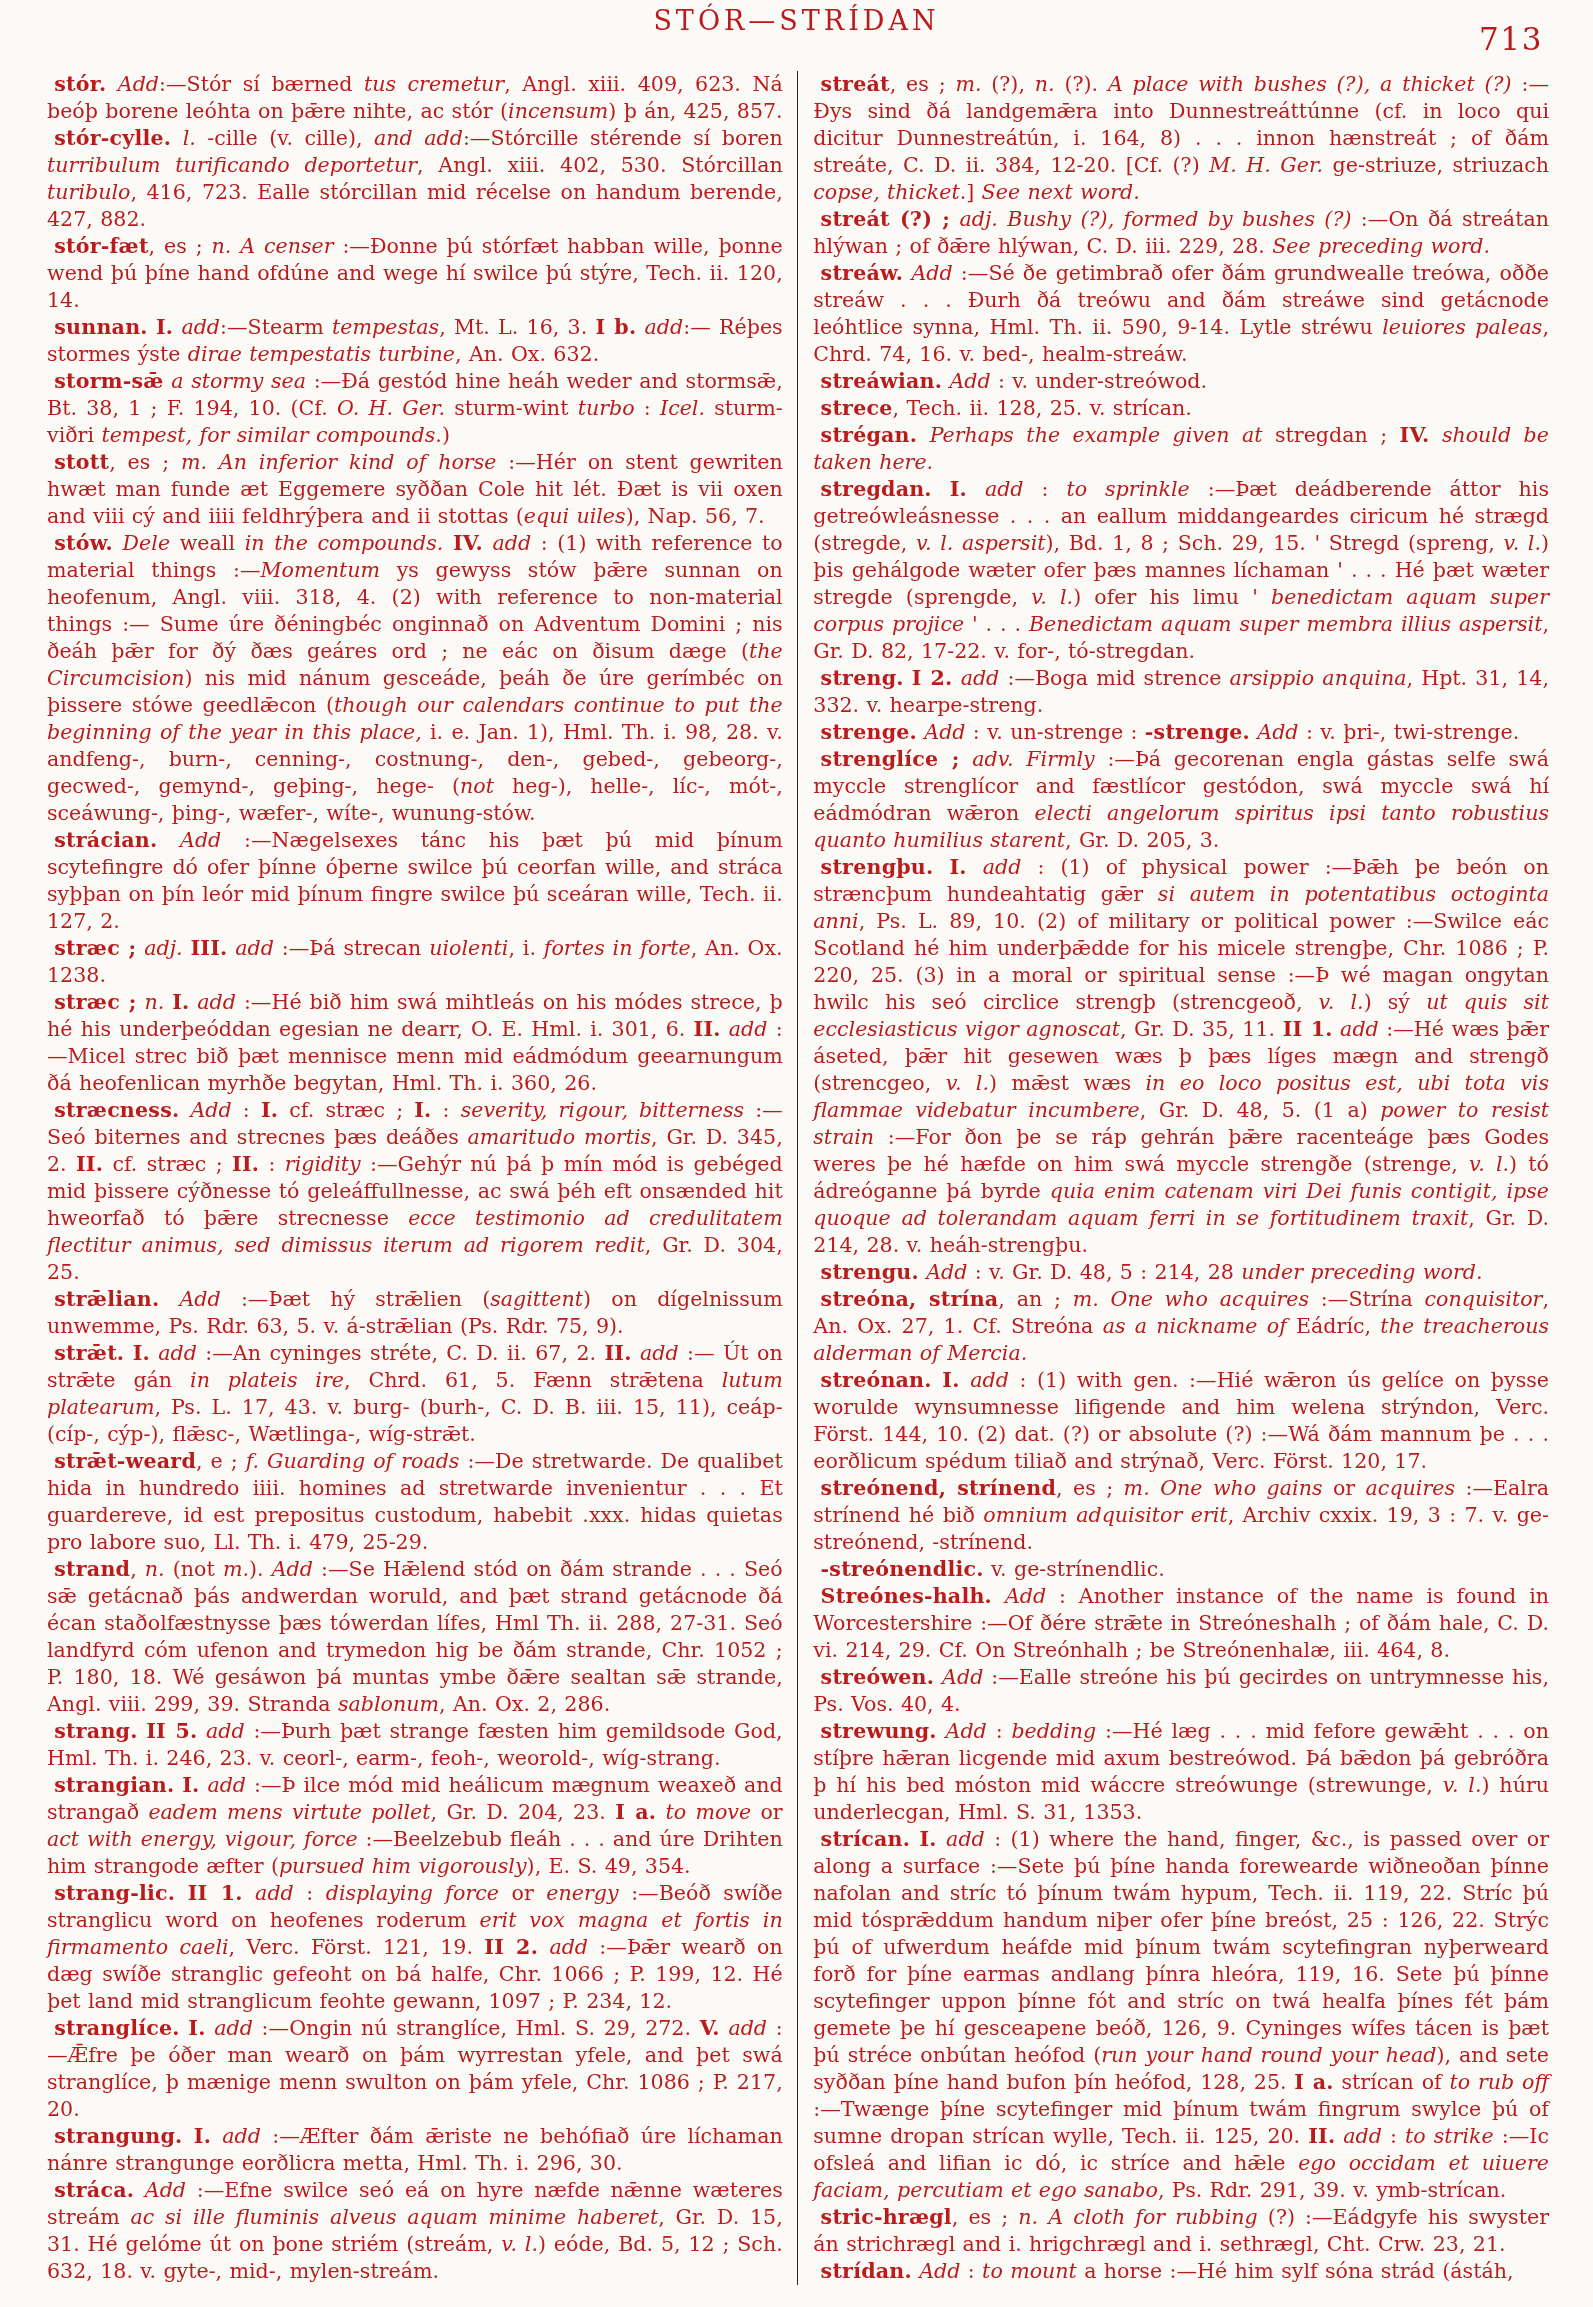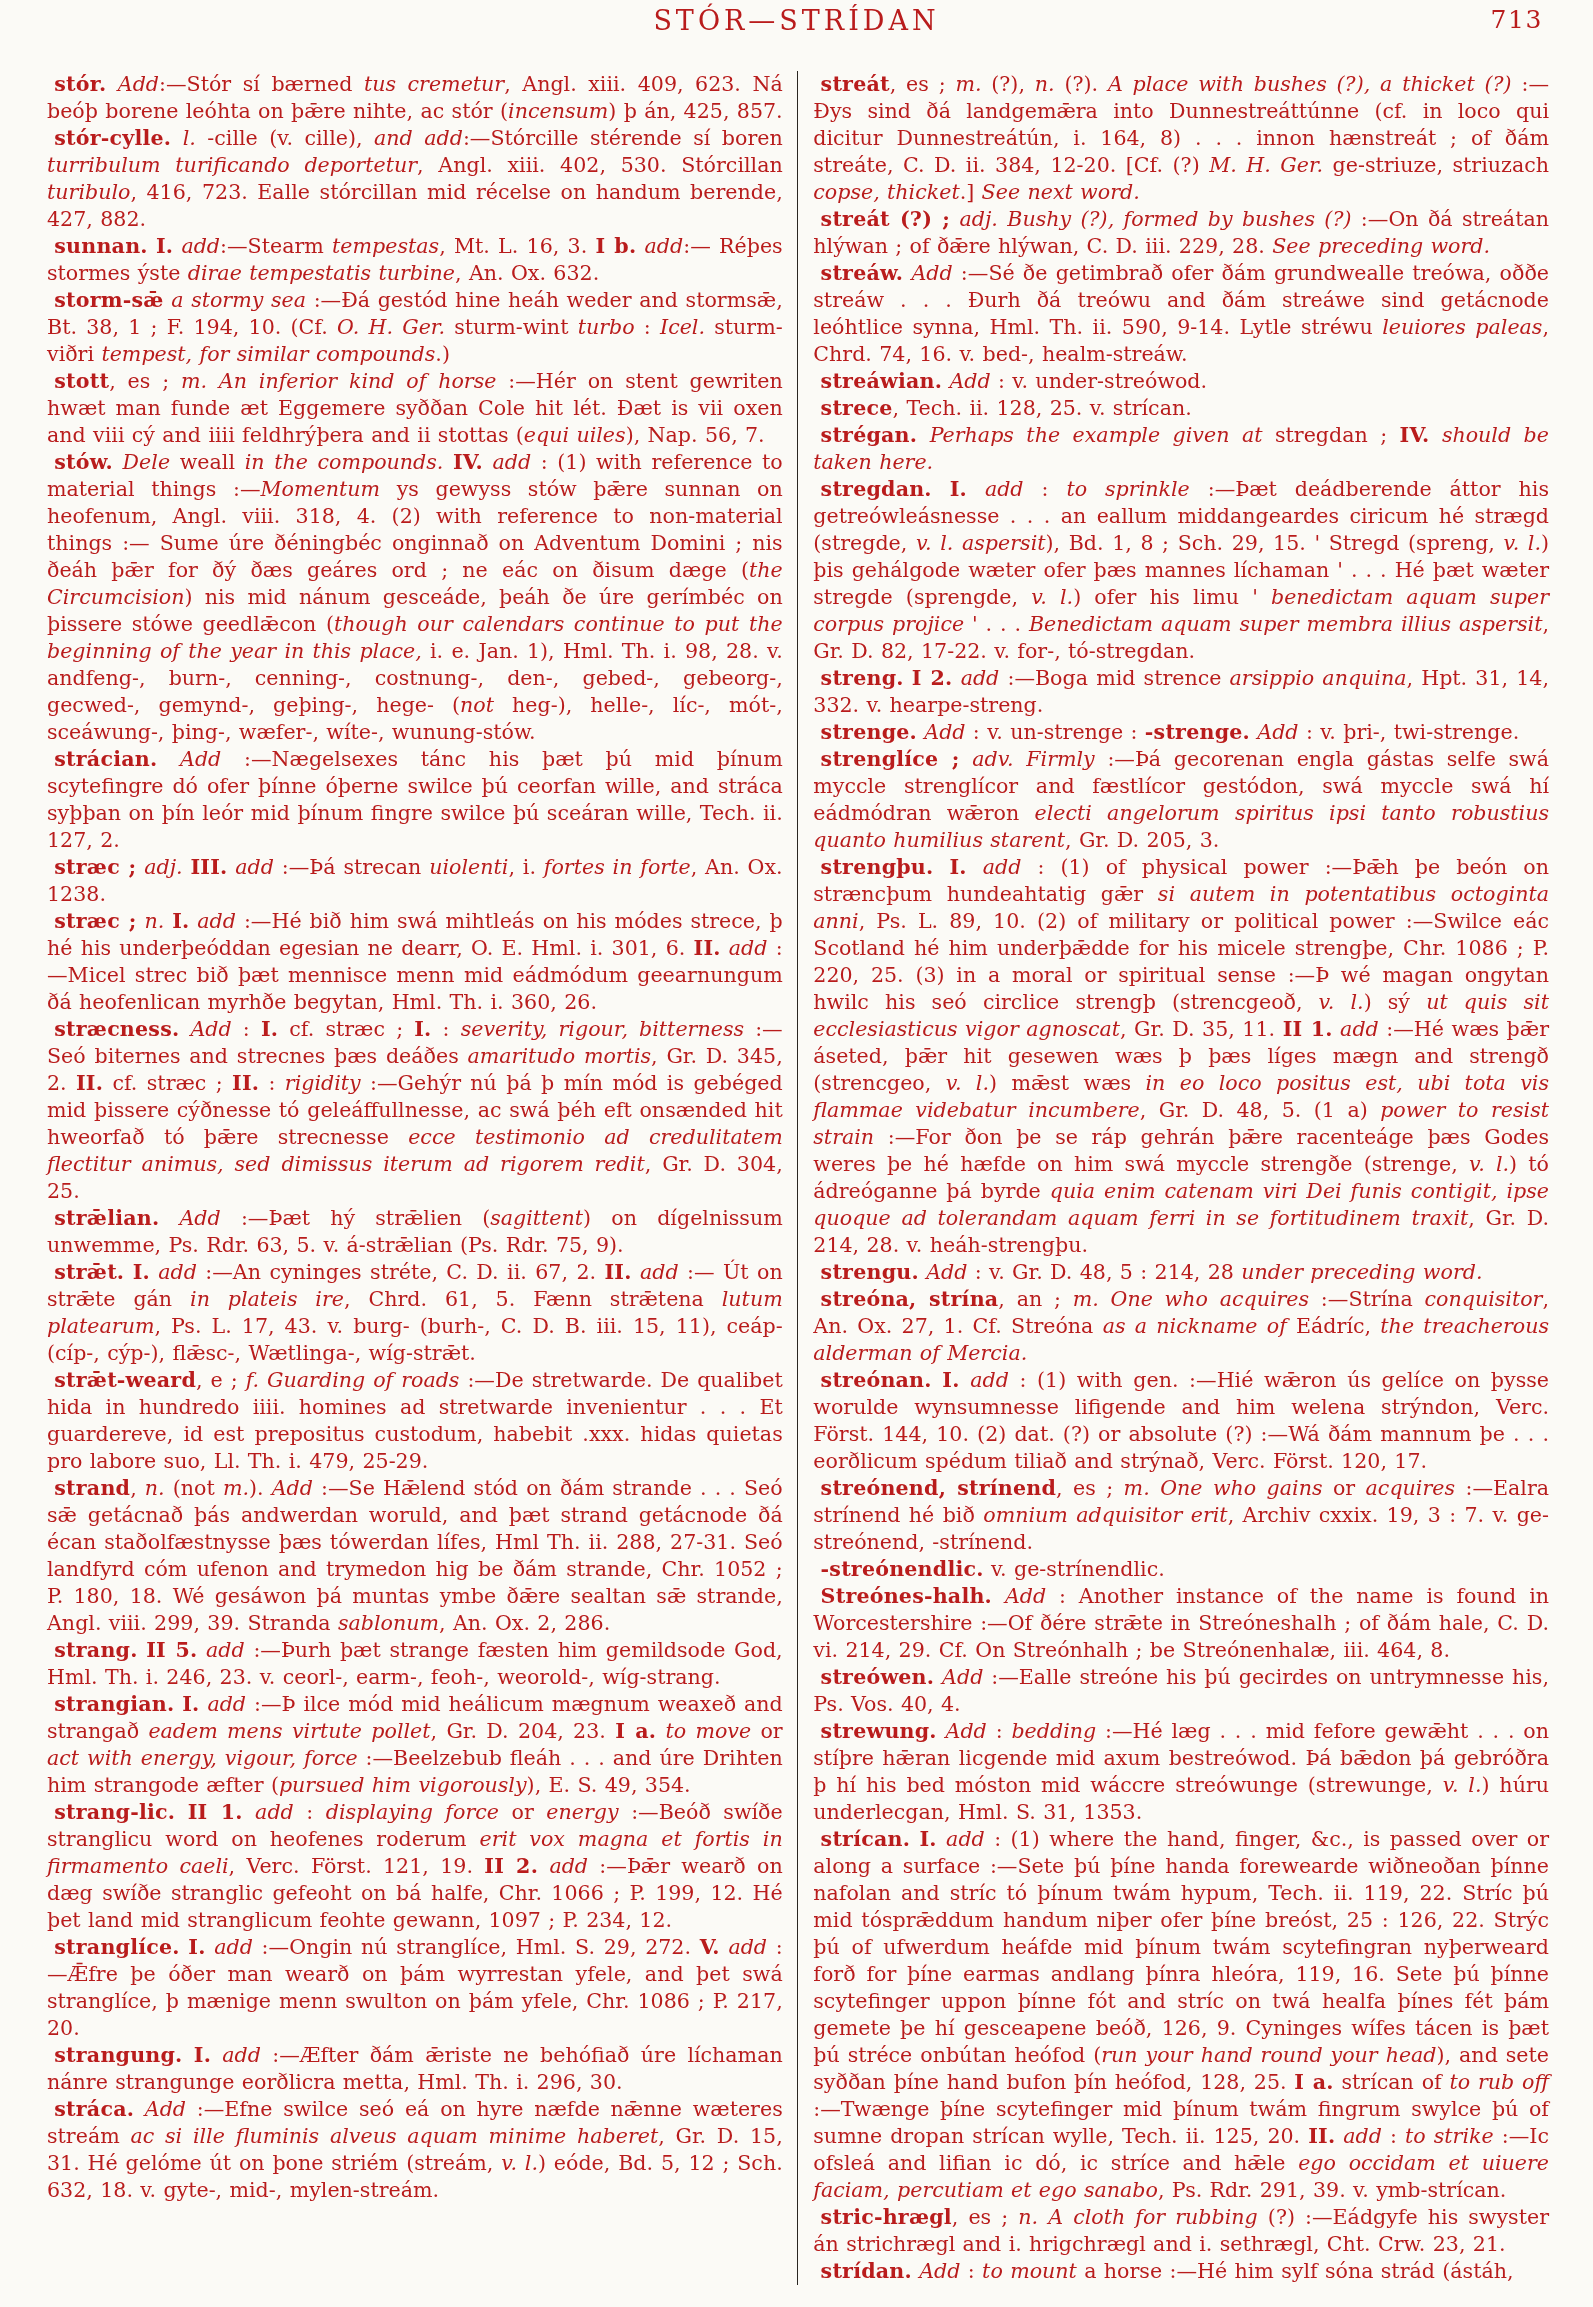--- a/index.html
+++ b/index.html
@@ -29,22 +29,22 @@
     width: 100%;
     text-align: center;
     font-size: 27px;
     letter-spacing: 4px;
     font-weight: normal;
     white-space: nowrap;
   }
   .page-number {
     position: absolute;
     right: 50px;
-    top: 0;
-    font-size: 25px;
+    top: 16px;
+    font-size: 31px;
     letter-spacing: 1.6px;
   }
   .columns {
     position: absolute;
     top: 71px;
     left: 47px;
     width: 1502px;
     display: flex;
   }
   .column {
@@ -74,20 +74,21 @@
 <div class="page">
   <div class="page-header">
     <div class="page-title">STÓR—STRÍDAN</div>
     <div class="page-number">713</div>
   </div>
 
   <div class="columns">
     <div class="column column-left">
         <p class="entry"><b>stór.</b><span>  </span><i>Add</i><span>:—Stór sí bærned </span><i>tus cremetur</i><span>, Angl. xiii. 409, 623.  Ná beóþ borene leóhta on þǣre nihte, ac stór (</span><i>incensum</i><span>) þ án, 425, 857.</span></p>
         <p class="entry"><b>stór-cylle.</b><span>  </span><i>l.</i><span> -cille (v. cille), </span><i>and add</i><span>:—Stórcille stérende sí boren </span><i>turribulum turificando deportetur</i><span>, Angl. xiii. 402, 530.  Stórcillan </span><i>turibulo</i><span>, 416, 723.  Ealle stórcillan mid récelse on handum berende, 427, 882.</span></p>
+        <p class="entry"><b>stór-fæt</b><span>, es ; </span><i>n.</i><span>  </span><i>A censer</i><span> :—Ðonne þú stórfæt habban wille, þonne wend þú þíne hand ofdúne and wege hí swilce þú stýre, Tech. ii. 120, 14.</span></p>
         <p class="entry"><b>sunnan.</b><span>  </span><b>I.</b><span> </span><i>add</i><span>:—Stearm </span><i>tempestas</i><span>, Mt. L. 16, 3.     </span><b>I b.</b><span> </span><i>add</i><span>:— Réþes stormes ýste </span><i>dirae tempestatis turbine</i><span>, An. Ox. 632.</span></p>
         <p class="entry"><b>storm-sǣ</b><span> </span><i>a stormy sea</i><span> :—Ðá gestód hine heáh weder and stormsǣ, Bt. 38, 1 ; F. 194, 10.  (Cf. </span><i>O. H. Ger.</i><span> sturm-wint </span><i>turbo</i><span> : </span><i>Icel.</i><span> sturm-viðri </span><i>tempest, for similar compounds</i><span>.)</span></p>
         <p class="entry"><b>stott</b><span>, es ; </span><i>m.</i><span>  </span><i>An inferior kind of horse</i><span> :—Hér on stent gewriten hwæt man funde æt Eggemere syððan Cole hit lét.  Ðæt is vii oxen and viii cý and iiii feldhrýþera and ii stottas (</span><i>equi uiles</i><span>), Nap. 56, 7.</span></p>
         <p class="entry"><b>stów.</b><span>  </span><i>Dele</i><span> weall </span><i>in the compounds.</i><span>  </span><b>IV.</b><span> </span><i>add</i><span> : (1) with reference to material things :—</span><i>Momentum</i><span> ys gewyss stów þǣre sunnan on heofenum, Angl. viii. 318, 4.  (2) with reference to non-material things :— Sume úre ðéningbéc onginnað on Adventum Domini ; nis ðeáh þǣr for ðý ðæs geáres ord ; ne eác on ðisum dæge (</span><i>the Circumcision</i><span>) nis mid nánum gesceáde, þeáh ðe úre gerímbéc on þissere stówe geedlǣcon (</span><i>though our calendars continue to put the beginning of the year in this place,</i><span> i. e. Jan. 1), Hml. Th. i. 98, 28.  v. andfeng-, burn-, cenning-, costnung-, den-, gebed-, gebeorg-, gecwed-, gemynd-, geþing-, hege- (</span><i>not</i><span> heg-), helle-, líc-, mót-, sceáwung-, þing-, wæfer-, wíte-, wunung-stów.</span></p>
         <p class="entry"><b>strácian.</b><span>  </span><i>Add</i><span> :—Nægelsexes tánc his þæt þú mid þínum scytefingre dó ofer þínne óþerne swilce þú ceorfan wille, and stráca syþþan on þín leór mid þínum fingre swilce þú sceáran wille, Tech. ii. 127, 2.</span></p>
         <p class="entry"><b>stræc ;</b><span> </span><i>adj.</i><span>  </span><b>III.</b><span> </span><i>add</i><span> :—Þá strecan </span><i>uiolenti</i><span>, i. </span><i>fortes in forte</i><span>, An. Ox. 1238.</span></p>
         <p class="entry"><b>stræc ;</b><span> </span><i>n.</i><span>  </span><b>I.</b><span> </span><i>add</i><span> :—Hé bið him swá mihtleás on his módes strece, þ hé his underþeóddan egesian ne dearr, O. E. Hml. i. 301, 6.      </span><b>II.</b><span> </span><i>add</i><span> :—Micel strec bið þæt mennisce menn mid eádmódum geearnungum ðá heofenlican myrhðe begytan, Hml. Th. i. 360, 26.</span></p>
         <p class="entry"><b>stræcness.</b><span>  </span><i>Add</i><span> : </span><b>I.</b><span> cf. stræc ; </span><b>I.</b><span> : </span><i>severity, rigour, bitterness</i><span> :— Seó biternes and strecnes þæs deáðes </span><i>amaritudo mortis</i><span>, Gr. D. 345, 2. </span><b>II.</b><span> cf. stræc ; </span><b>II.</b><span> : </span><i>rigidity</i><span> :—Gehýr nú þá þ mín mód is gebéged mid þissere cýðnesse tó geleáffullnesse, ac swá þéh eft onsænded hit hweorfað tó þǣre strecnesse </span><i>ecce testimonio ad credulitatem flectitur animus, sed dimissus iterum ad rigorem redit</i><span>, Gr. D. 304, 25.</span></p>
         <p class="entry"><b>strǣlian.</b><span>  </span><i>Add</i><span> :—Þæt hý strǣlien (</span><i>sagittent</i><span>) on dígelnissum unwemme, Ps. Rdr. 63, 5.  v. á-strǣlian (Ps. Rdr. 75, 9).</span></p>
         <p class="entry"><b>strǣt.</b><span>  </span><b>I.</b><span> </span><i>add</i><span> :—An cyninges stréte, C. D. ii. 67, 2.     </span><b>II.</b><span> </span><i>add</i><span> :— Út on strǣte gán </span><i>in plateis ire</i><span>, Chrd. 61, 5.  Fænn strǣtena </span><i>lutum platearum</i><span>, Ps. L. 17, 43.      v. burg- (burh-, C. D. B. iii. 15, 11), ceáp- (cíp-, cýp-), flǣsc-, Wætlinga-, wíg-strǣt.</span></p>

